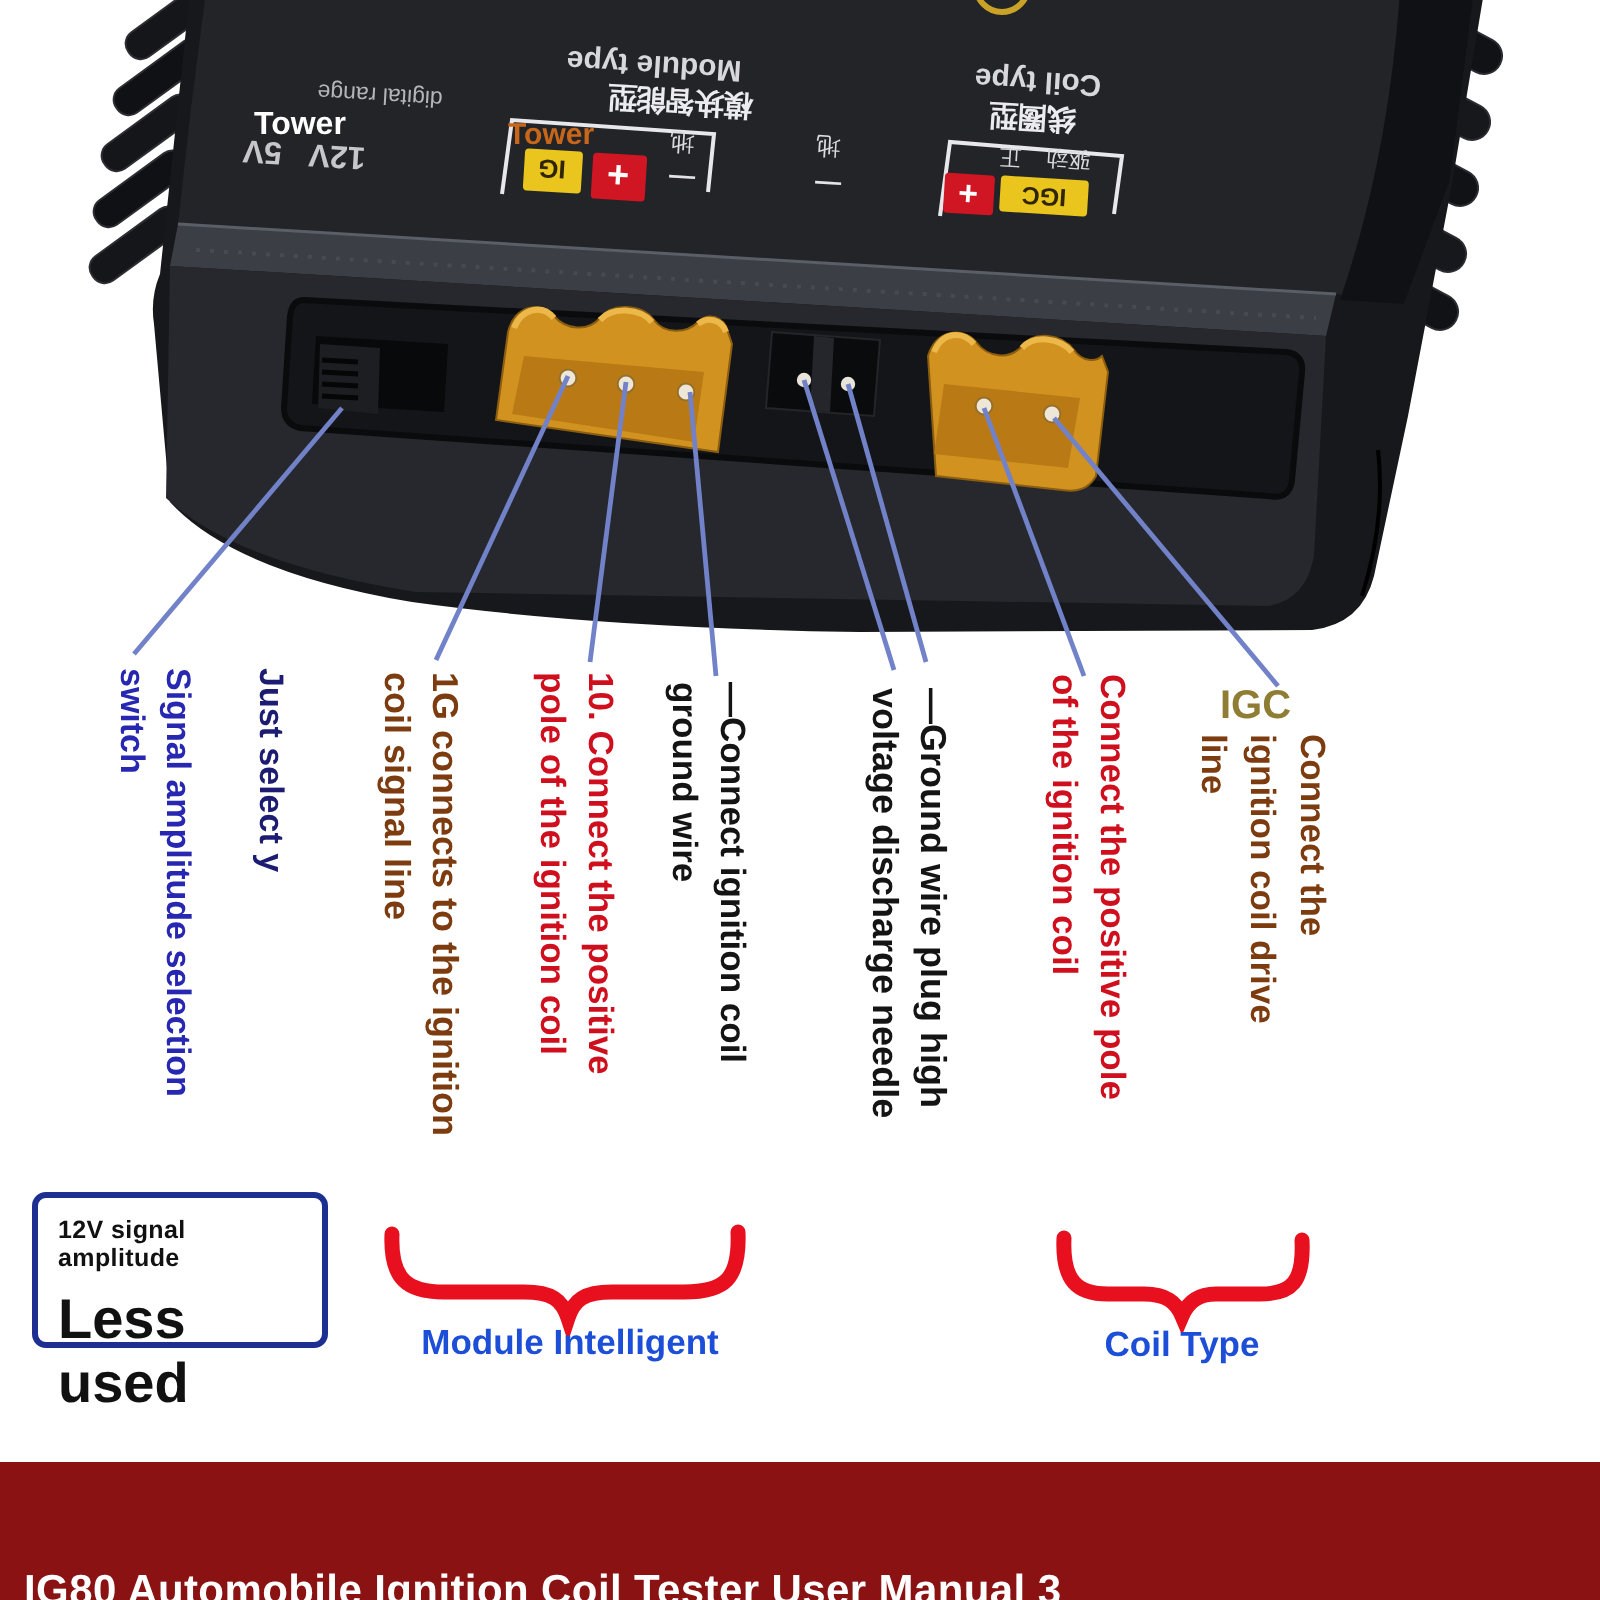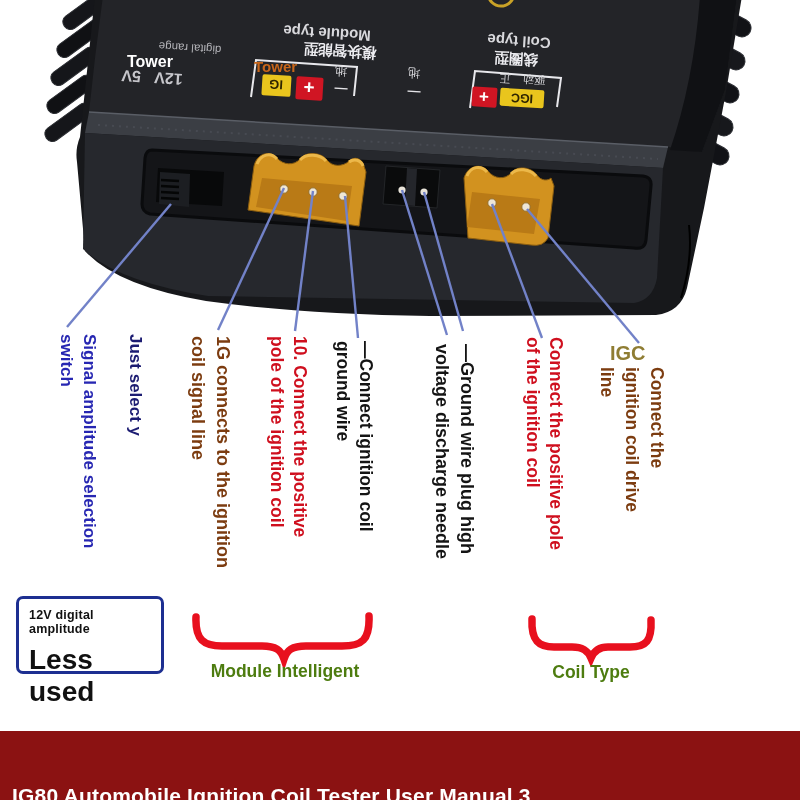--- a/index.html
+++ b/index.html
@@ -34,21 +34,21 @@
   .info-box {
     position:absolute; z-index:2; left:16px; top:596px; width:148px; height:78px;
     background:#ffffff; border:3px solid #1d2f91; border-radius:7px;
     padding:9px 10px 6px 10px; color:#111;
   }
   .info-box .l1 { font-size:12.5px; font-weight:bold; letter-spacing:0.2px; }
   .info-box .l2 { font-size:28px; font-weight:bold; margin-top:8px; }
 
   
   .callout {
-    position:absolute; z-index:2; color:#4d7c0f; font-weight:bold;
+    position:absolute; z-index:2; color:#1d4ed8; font-weight:bold;
     font-size:17.5px; text-align:center;
   }
 
   
   .footer {
     position:absolute; z-index:2; left:0; top:731px; width:800px; height:77px;
     background:#8b1212; display:flex; align-items:flex-end;
   }
   .footer span { color:#ffffff; font-weight:bold; font-size:21px; padding-left:12px; letter-spacing:0.2px; }
 </style>
@@ -192,21 +192,21 @@
   <div class="vlabel v-red" style="left:520px; top:337px; height:258px;">Connect the positive pole
 of the ignition coil</div>
 
   <span class="igc-tag" style="left:610px; top:342px;">IGC</span>
 
   <div class="vlabel v-brown" style="left:594px; top:367px; height:220px; line-height:1.42;">Connect the
 ignition coil drive
 line</div>
 
   <div class="info-box">
-    <div class="l1">12V digital amplitude</div>
+    <div class="l1">12V signal amplitude</div>
     <div class="l2">Less used</div>
   </div>
 
   <div class="callout" style="left:196px; top:661px; width:178px;">Module Intelligent</div>
   <div class="callout" style="left:528px; top:662px; width:126px;">Coil Type</div>
 
   <div class="footer">
     <span>IG80 Automobile Ignition Coil Tester User Manual 3</span>
   </div>
 

